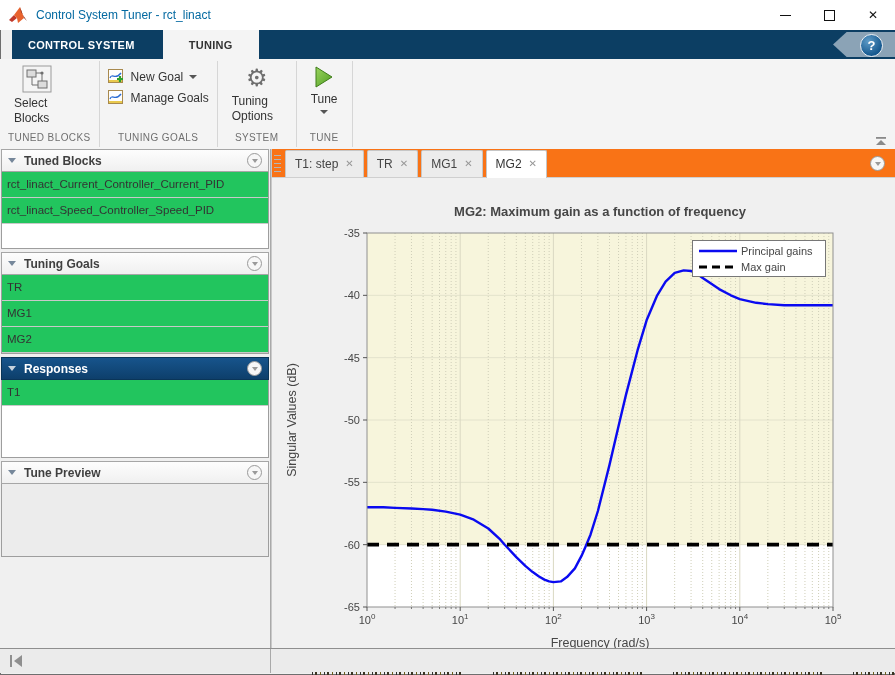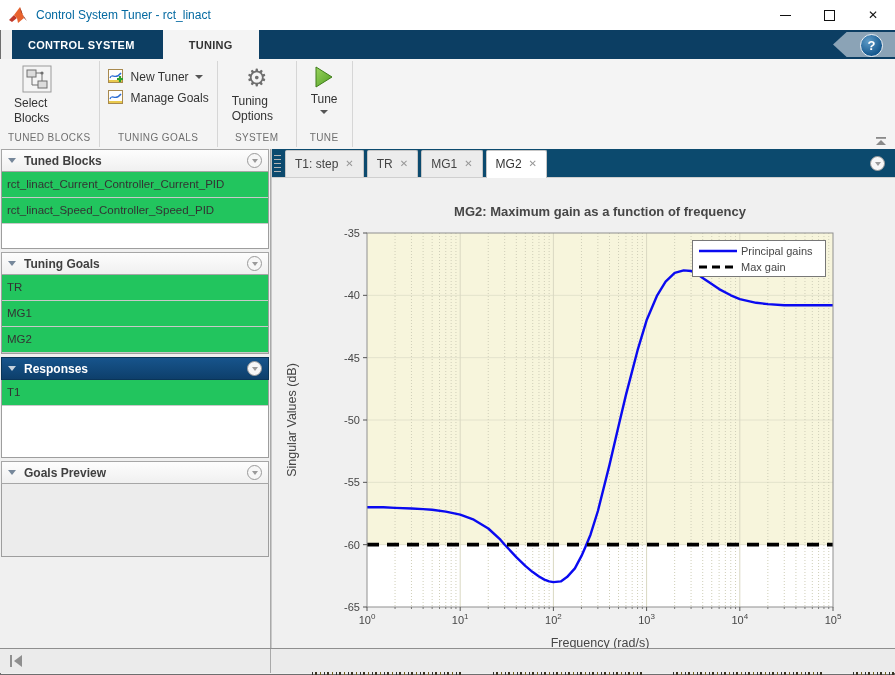--- a/index.html
+++ b/index.html
@@ -48,21 +48,21 @@
   .ptitle{flex:1;}
   .circ{width:13px;height:13px;border:1px solid #9a9a9a;border-radius:50%;display:flex;align-items:center;justify-content:center;background:#f7f7f7;}
   .circ::after{content:"";width:0;height:0;border-left:3px solid transparent;border-right:3px solid transparent;border-top:4px solid #9a9a9a;margin-top:1px;}
   .plist{background:#22c55e;border:1px solid #9e9e9e;border-top:none;}
   .prow{height:25px;line-height:25px;padding:0 5px;border-bottom:1px solid #c9c9c9;font-size:11.5px;color:#333;
         white-space:nowrap;overflow:hidden;}
   .pfill{background:#fff;}
   .pbody-gray{background:#ececec;}
   
   #docarea{position:absolute;left:272px;top:0;width:623px;height:499px;background:#f0f0f0;}
-  #doctabs{height:28px;display:flex;align-items:flex-end;background:#0c4a6e;border-bottom:1px solid #cfcfcf;}
+  #doctabs{height:28px;display:flex;align-items:flex-end;background:#f97316;border-bottom:1px solid #cfcfcf;}
   #tabgrip{width:7px;height:17px;margin:0 4px 5px 2px;background:repeating-linear-gradient(0deg,#b5b5b5 0 1px,transparent 1px 4px);}
   .doctab{display:inline-flex;align-items:center;gap:7px;padding:0 9px;height:26px;background:#ececec;
           border:1px solid #c6c6c6;border-bottom:none;margin-right:3px;font-size:12px;color:#444;border-radius:2px 2px 0 0;}
   .doctab.active{background:#fff;height:27px;color:#333;margin-bottom:-1px;}
   .tabx{color:#979797;font-size:10px;line-height:10px;}
   #tabbar-circ{margin-left:auto;margin-right:10px;margin-bottom:6px;}
   #figure{position:relative;width:623px;height:471px;background:#f0f0f0;}
   svg text{font-family:"Liberation Sans",sans-serif;fill:#464646;}
   
   #statusbar{position:absolute;left:0;top:648px;width:895px;height:24px;background:#ebebeb;border-top:1px solid #8f8f8f;}
@@ -125,21 +125,21 @@
     <div class="rgroup">
       <div class="rbody">
         <div class="goalrows">
           <div class="goalrow">
             <svg width="17" height="15" viewBox="0 0 17 15">
               <rect x="0.5" y="0.5" width="14" height="13" fill="#fdfdfd" stroke="#a8894e"></rect>
               <path d="M2 9 C4 3,7 12,13 4" fill="none" stroke="#2a6bd4" stroke-width="1.3"></path>
               <rect x="1" y="11" width="13" height="2" fill="#e9c94d"></rect>
               <path d="M12 7 v6 M9 10 h6" stroke="#2ca02c" stroke-width="2.2"></path>
             </svg>
-            <span>New Tuner</span>
+            <span>New Goal</span>
             <span class="dd-arrow"></span>
           </div>
           <div class="goalrow">
             <svg width="17" height="15" viewBox="0 0 17 15">
               <rect x="0.5" y="0.5" width="14" height="13" fill="#fdfdfd" stroke="#a8894e"></rect>
               <path d="M2 9 C4 3,7 12,13 4" fill="none" stroke="#2a6bd4" stroke-width="1.3"></path>
               <rect x="1" y="11" width="13" height="2" fill="#e9c94d"></rect>
             </svg>
             <span>Manage Goals</span>
           </div>
@@ -219,21 +219,21 @@
             <span class="circ"></span>
           </div>
           <div class="plist">
             <div class="prow">T1</div>
             <div class="pfill" style="height: 51px;"></div>
           </div>
         </div>
         <div class="panel">
           <div class="phead">
             <span class="tri"></span>
-            <span class="ptitle">Goals Preview</span>
+            <span class="ptitle">Tune Preview</span>
             <span class="circ"></span>
           </div>
           <div class="plist pbody-gray" style="height: 72px;"></div>
         </div>
       </div>
     <div id="splitter"></div>
 
     <div id="docarea">
       <div id="doctabs">
         <div id="tabgrip"></div>

